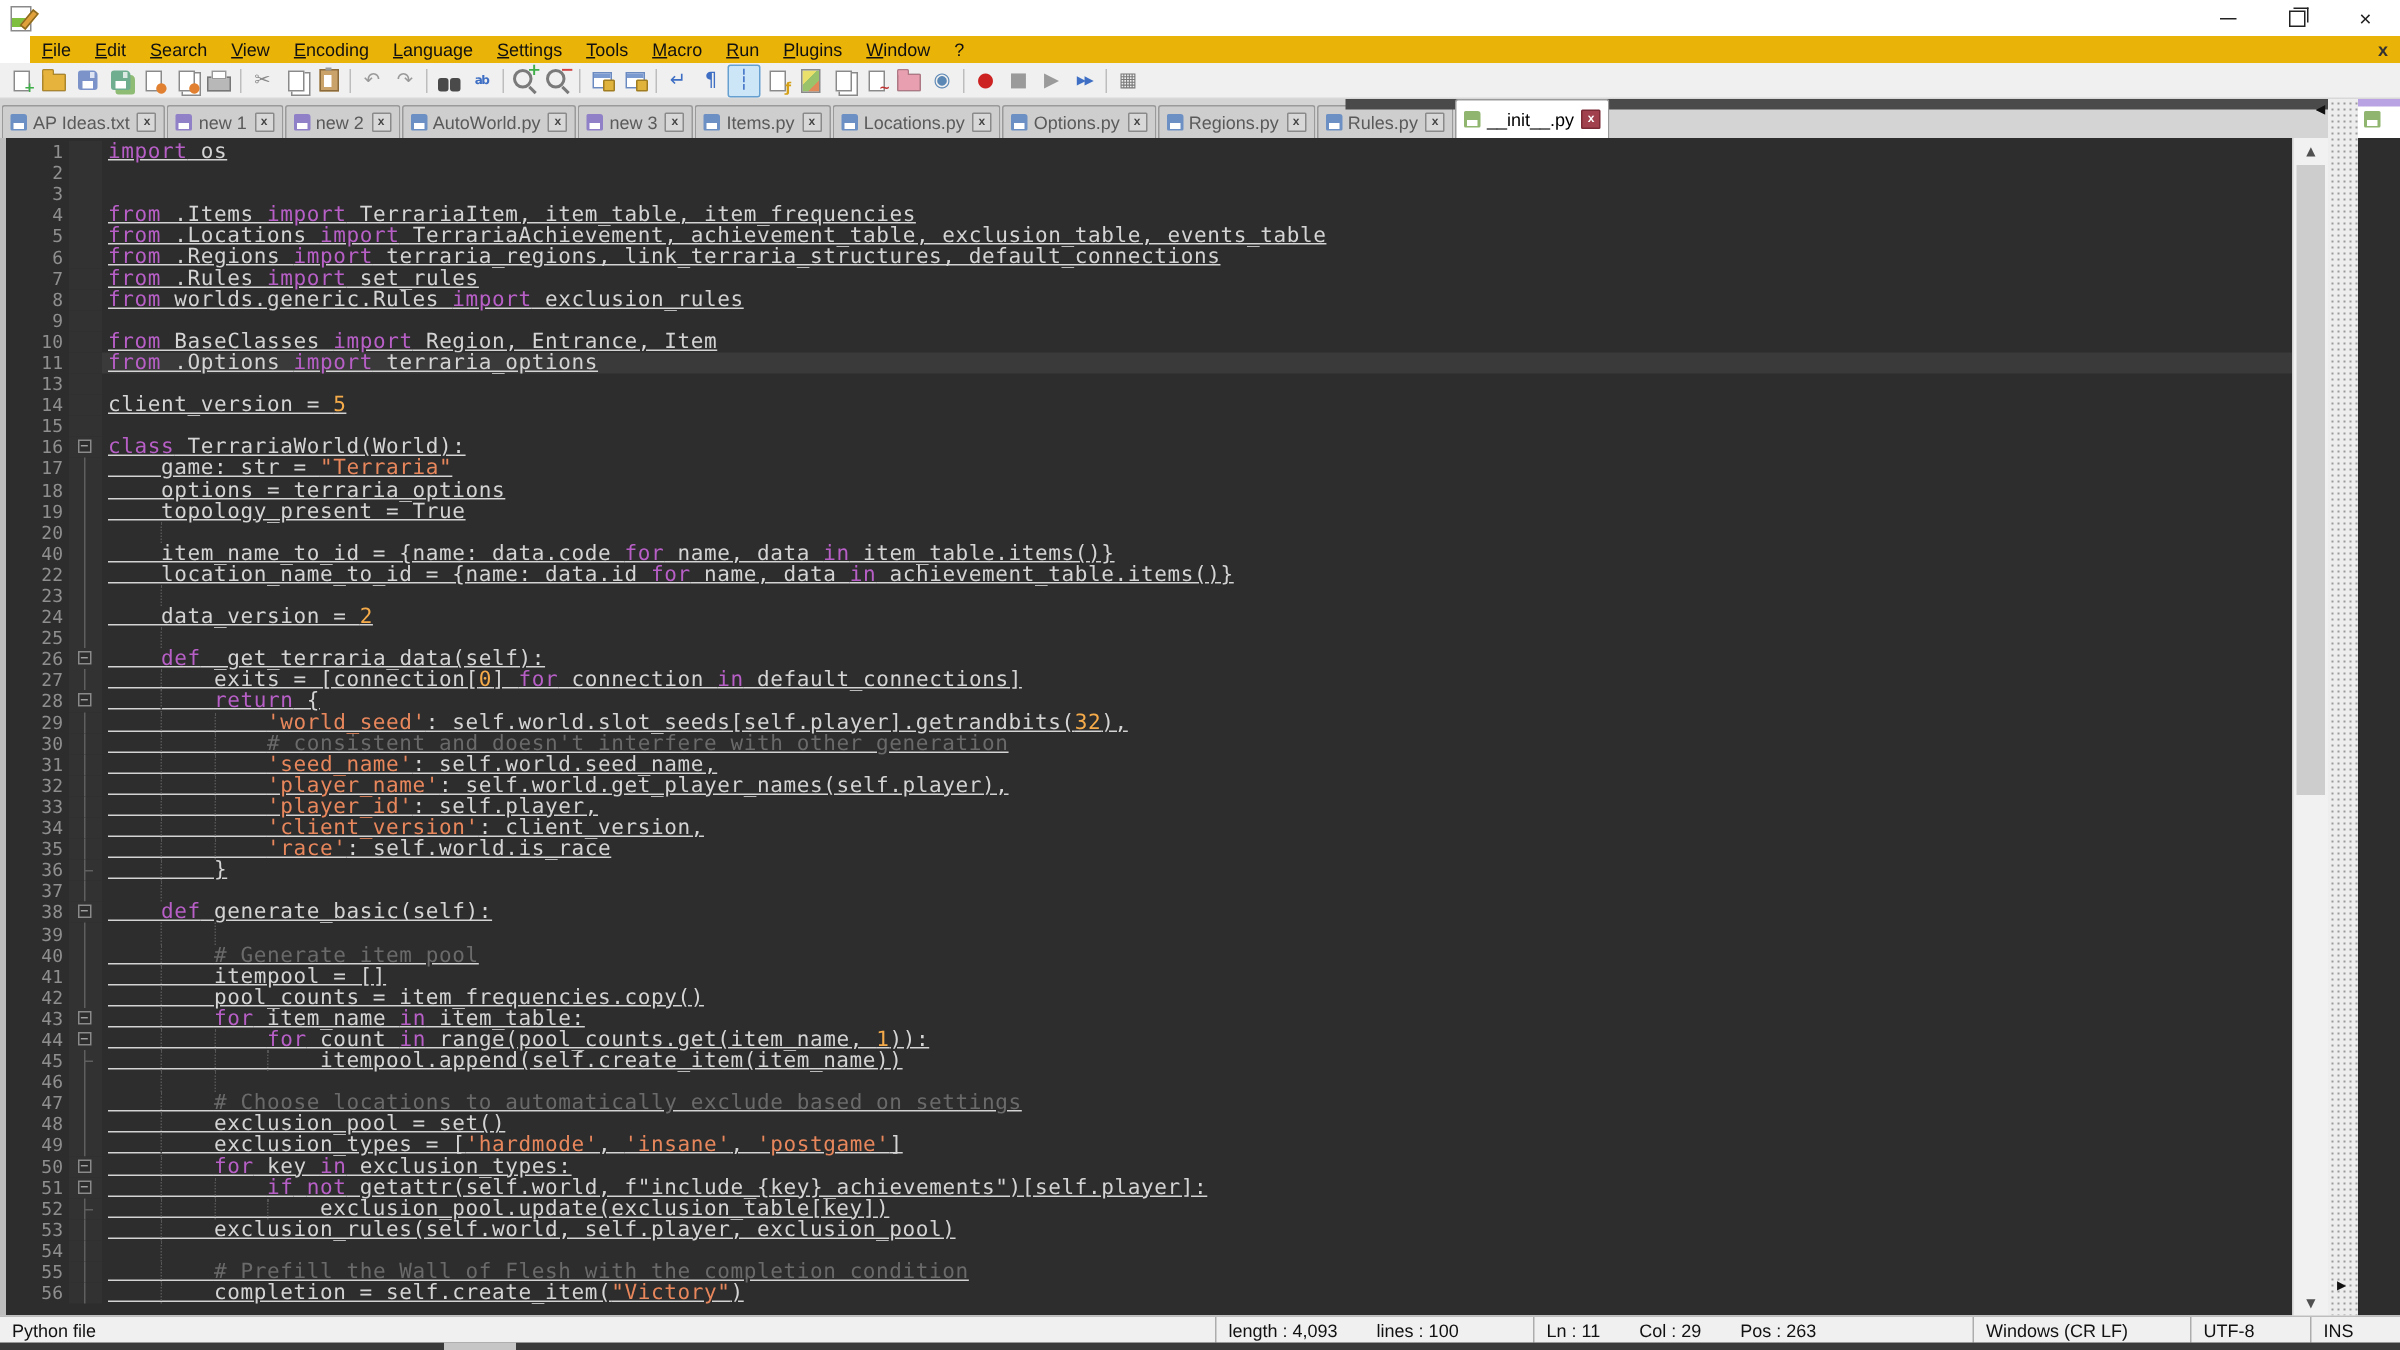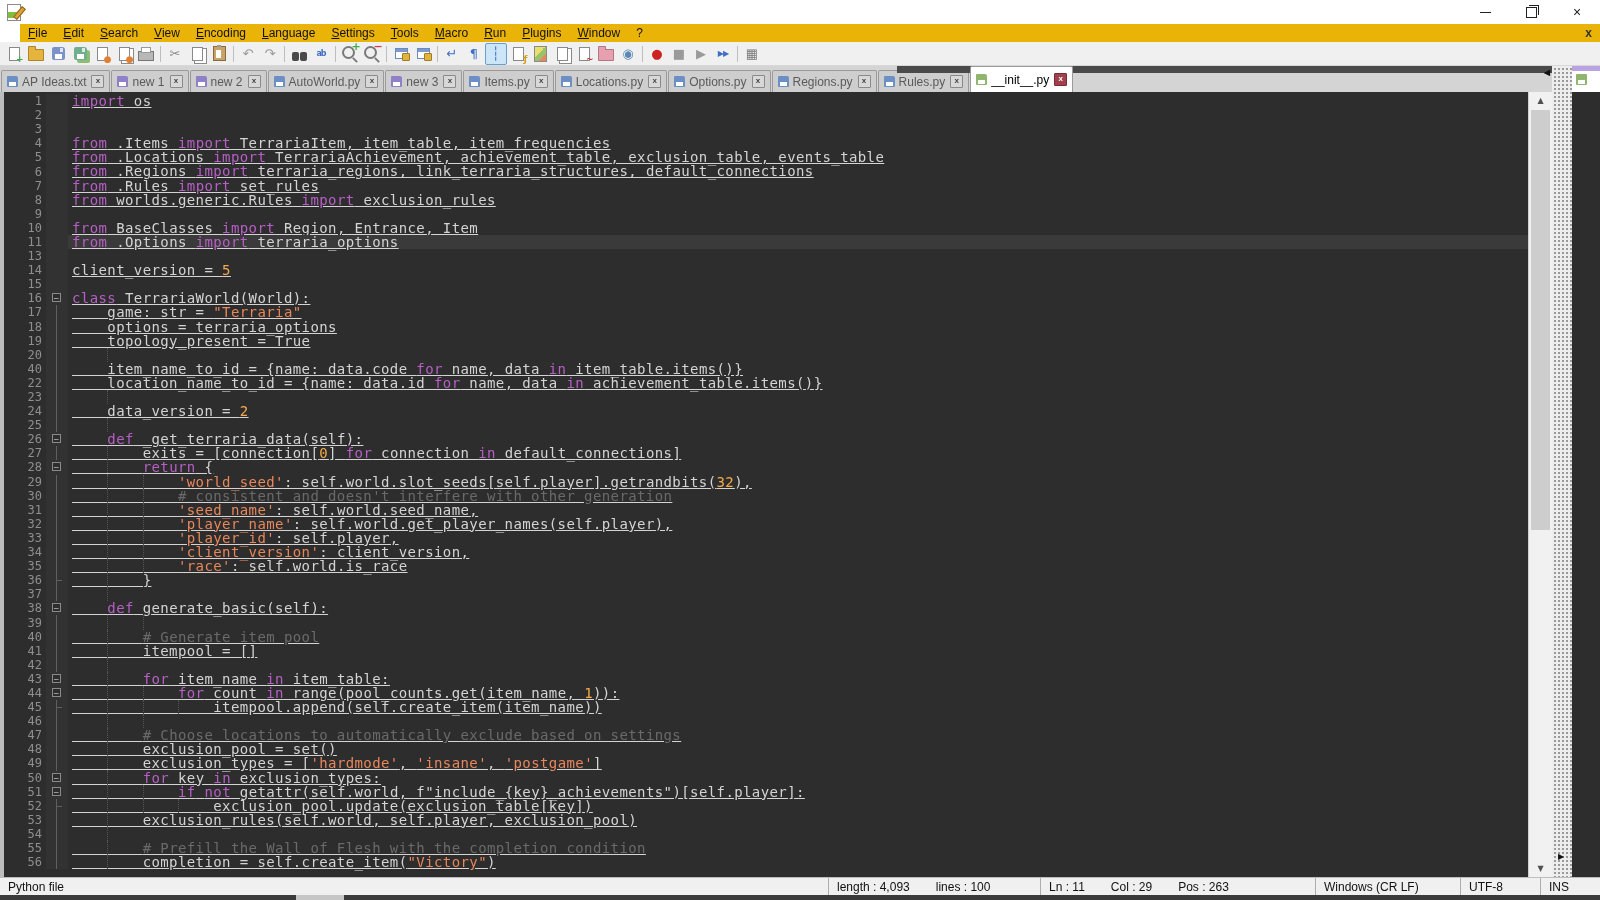--- a/index.html
+++ b/index.html
@@ -111,21 +111,21 @@
   #pane2-tab{position:absolute;left:0;top:0;width:28px;height:26px;background:#fff;}
   #pane2-tab .lav{position:absolute;left:0;top:0;width:100%;height:5px;background:#b9a3e3;}
   #pane2-tab .fl{position:absolute;left:4px;top:8px;width:11px;height:11px;background:#8fb56e;border-radius:1px;}
   #pane2-tab .fl::after{content:"";position:absolute;left:2px;bottom:1px;width:7px;height:4px;background:#fff;}
 
   
   #statusbar{position:absolute;left:0;top:877px;width:1600px;height:18px;background:#f0f0f0;border-top:1px solid #bdbdbd;
     display:flex;align-items:center;font-size:12px;color:#111;box-sizing:border-box;}
   .st-cell{height:100%;display:flex;align-items:center;padding:0 8px;border-left:1px solid #adadad;box-sizing:border-box;white-space:nowrap;}
   #st-doctype{flex:1;border-left:none;}
-  #st-length{width:212px;} #st-pos{width:275px;} #st-eol{width:145px;} #st-enc{width:80px;} #st-ins{width:60px;}
+  #st-length{width:212px;} #st-pos{width:275px;} #st-eol{width:145px;margin-left:18px;} #st-enc{width:80px;} #st-ins{width:60px;}
   .st-gap{display:inline-block;width:26px;}
 
   
   #bottomstrip{position:absolute;left:0;top:895px;width:1600px;height:5px;background:#3a3a3a;}
   #bottomstrip .lite{position:absolute;left:296px;top:0;width:48px;height:100%;background:#c6c6c6;}
 </style>
 </head>
 <body>
 
 <div id="app">
@@ -371,21 +371,21 @@
         <div class="ln-row"><span class="ln-num">32</span><span class="ln-mark"><span class="fold-line"></span></span><span class="ln-code"><span class="guide" style="left: 39.32px;"></span><span class="guide" style="left: 74.64px;"></span><span class="tok-t">            </span><span class="tok-s">'player_name'</span><span class="tok-t">: self.world.get_player_names(self.player),</span></span></div>
         <div class="ln-row"><span class="ln-num">33</span><span class="ln-mark"><span class="fold-line"></span></span><span class="ln-code"><span class="guide" style="left: 39.32px;"></span><span class="guide" style="left: 74.64px;"></span><span class="tok-t">            </span><span class="tok-s">'player_id'</span><span class="tok-t">: self.player,</span></span></div>
         <div class="ln-row"><span class="ln-num">34</span><span class="ln-mark"><span class="fold-line"></span></span><span class="ln-code"><span class="guide" style="left: 39.32px;"></span><span class="guide" style="left: 74.64px;"></span><span class="tok-t">            </span><span class="tok-s">'client_version'</span><span class="tok-t">: client_version,</span></span></div>
         <div class="ln-row"><span class="ln-num">35</span><span class="ln-mark"><span class="fold-line"></span></span><span class="ln-code"><span class="guide" style="left: 39.32px;"></span><span class="guide" style="left: 74.64px;"></span><span class="tok-t">            </span><span class="tok-s">'race'</span><span class="tok-t">: self.world.is_race</span></span></div>
         <div class="ln-row"><span class="ln-num">36</span><span class="ln-mark"><span class="fold-line fold-end"></span></span><span class="ln-code"><span class="guide" style="left: 39.32px;"></span><span class="tok-t">        }</span></span></div>
         <div class="ln-row"><span class="ln-num">37</span><span class="ln-mark"><span class="fold-line"></span></span><span class="ln-code"><span class="guide" style="left: 39.32px;"></span></span></div>
         <div class="ln-row"><span class="ln-num">38</span><span class="ln-mark"><span class="fold-box">−</span></span><span class="ln-code"><span class="tok-t">    </span><span class="tok-k">def</span><span class="tok-t"> generate_basic(self):</span></span></div>
         <div class="ln-row"><span class="ln-num">39</span><span class="ln-mark"><span class="fold-line"></span></span><span class="ln-code"><span class="guide" style="left: 39.32px;"></span><span class="guide" style="left: 74.64px;"></span></span></div>
         <div class="ln-row"><span class="ln-num">40</span><span class="ln-mark"><span class="fold-line"></span></span><span class="ln-code"><span class="guide" style="left: 39.32px;"></span><span class="tok-t">        </span><span class="tok-c"># Generate item pool</span></span></div>
         <div class="ln-row"><span class="ln-num">41</span><span class="ln-mark"><span class="fold-line"></span></span><span class="ln-code"><span class="guide" style="left: 39.32px;"></span><span class="tok-t">        itempool = []</span></span></div>
-        <div class="ln-row"><span class="ln-num">42</span><span class="ln-mark"><span class="fold-line"></span></span><span class="ln-code"><span class="guide" style="left: 39.32px;"></span></span></div>
+        <div class="ln-row"><span class="ln-num">42</span><span class="ln-mark"><span class="fold-line"></span></span><span class="ln-code"><span class="guide" style="left: 39.32px;"></span><span class="tok-t">        pool_counts = item_frequencies.copy()</span></span></div>
         <div class="ln-row"><span class="ln-num">43</span><span class="ln-mark"><span class="fold-box">−</span></span><span class="ln-code"><span class="guide" style="left: 39.32px;"></span><span class="tok-t">        </span><span class="tok-k">for</span><span class="tok-t"> item_name </span><span class="tok-k">in</span><span class="tok-t"> item_table:</span></span></div>
         <div class="ln-row"><span class="ln-num">44</span><span class="ln-mark"><span class="fold-box">−</span></span><span class="ln-code"><span class="guide" style="left: 39.32px;"></span><span class="guide" style="left: 74.64px;"></span><span class="tok-t">            </span><span class="tok-k">for</span><span class="tok-t"> count </span><span class="tok-k">in</span><span class="tok-t"> range(pool_counts.get(item_name, </span><span class="tok-n">1</span><span class="tok-t">)):</span></span></div>
         <div class="ln-row"><span class="ln-num">45</span><span class="ln-mark"><span class="fold-line fold-end"></span></span><span class="ln-code"><span class="guide" style="left: 39.32px;"></span><span class="guide" style="left: 74.64px;"></span><span class="guide" style="left: 109.96px;"></span><span class="tok-t">                itempool.append(self.create_item(item_name))</span></span></div>
         <div class="ln-row"><span class="ln-num">46</span><span class="ln-mark"><span class="fold-line"></span></span><span class="ln-code"><span class="guide" style="left: 39.32px;"></span><span class="guide" style="left: 74.64px;"></span></span></div>
         <div class="ln-row"><span class="ln-num">47</span><span class="ln-mark"><span class="fold-line"></span></span><span class="ln-code"><span class="guide" style="left: 39.32px;"></span><span class="tok-t">        </span><span class="tok-c"># Choose locations to automatically exclude based on settings</span></span></div>
         <div class="ln-row"><span class="ln-num">48</span><span class="ln-mark"><span class="fold-line"></span></span><span class="ln-code"><span class="guide" style="left: 39.32px;"></span><span class="tok-t">        exclusion_pool = set()</span></span></div>
         <div class="ln-row"><span class="ln-num">49</span><span class="ln-mark"><span class="fold-line"></span></span><span class="ln-code"><span class="guide" style="left: 39.32px;"></span><span class="tok-t">        exclusion_types = [</span><span class="tok-s">'hardmode'</span><span class="tok-t">, </span><span class="tok-s">'insane'</span><span class="tok-t">, </span><span class="tok-s">'postgame'</span><span class="tok-t">]</span></span></div>
         <div class="ln-row"><span class="ln-num">50</span><span class="ln-mark"><span class="fold-box">−</span></span><span class="ln-code"><span class="guide" style="left: 39.32px;"></span><span class="tok-t">        </span><span class="tok-k">for</span><span class="tok-t"> key </span><span class="tok-k">in</span><span class="tok-t"> exclusion_types:</span></span></div>
         <div class="ln-row"><span class="ln-num">51</span><span class="ln-mark"><span class="fold-box">−</span></span><span class="ln-code"><span class="guide" style="left: 39.32px;"></span><span class="guide" style="left: 74.64px;"></span><span class="tok-t">            </span><span class="tok-k">if</span><span class="tok-t"> </span><span class="tok-k">not</span><span class="tok-t"> getattr(self.world, f"include_{key}_achievements")[self.player]:</span></span></div>
         <div class="ln-row"><span class="ln-num">52</span><span class="ln-mark"><span class="fold-line fold-end"></span></span><span class="ln-code"><span class="guide" style="left: 39.32px;"></span><span class="guide" style="left: 74.64px;"></span><span class="guide" style="left: 109.96px;"></span><span class="tok-t">                exclusion_pool.update(exclusion_table[key])</span></span></div>

